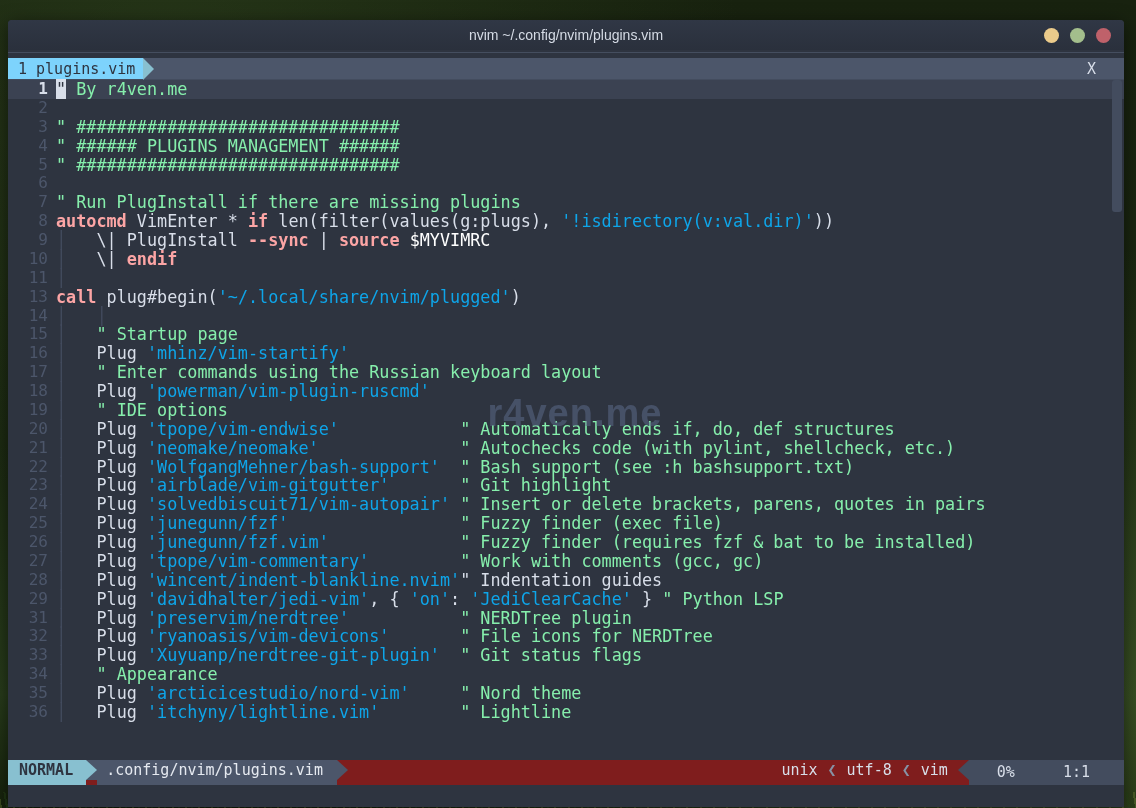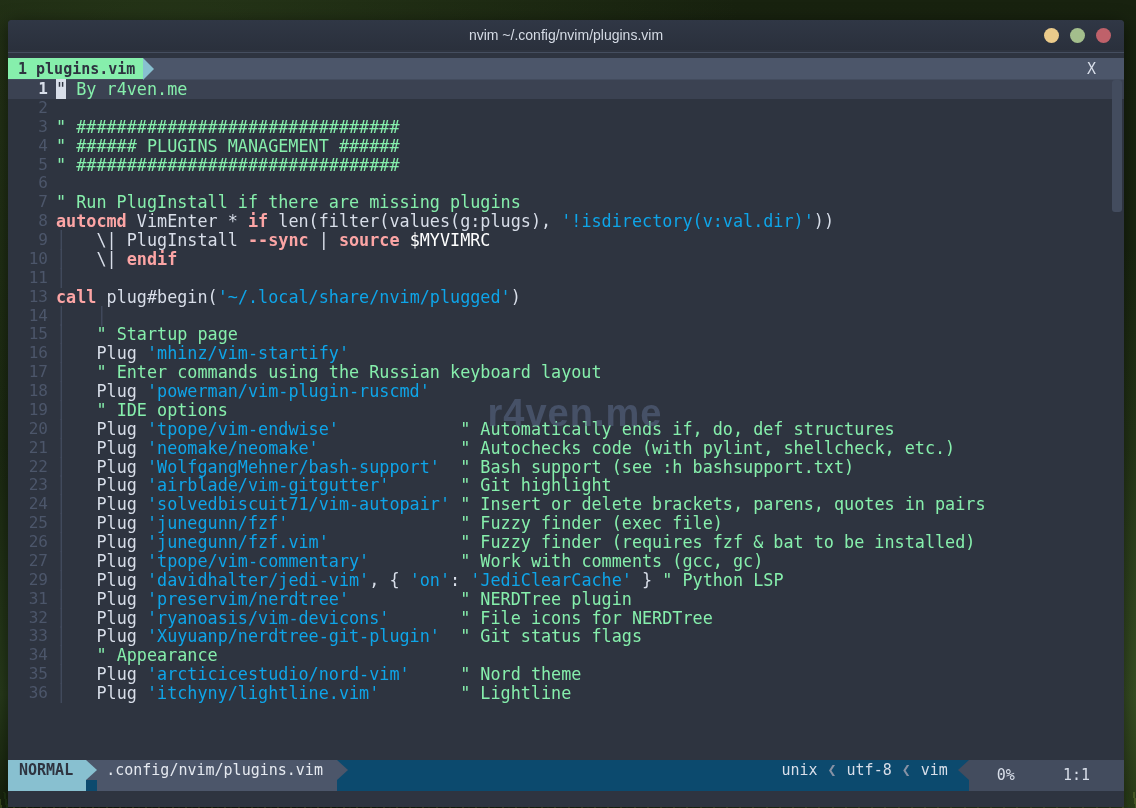--- a/index.html
+++ b/index.html
@@ -27,21 +27,21 @@
     font:14px "Liberation Sans", sans-serif; }
   .winbuttons { margin-left:auto; display:flex; gap:11px; padding-right:13px; z-index:1; }
   .wbtn { width:15px; height:15px; border-radius:50%; }
 
   .topline { height:1px; background:#454e5f; margin-top:2px; }
   .topgap { height:5px; }
 
   
   .tabline { height:22px; background:#4c566a; display:flex; align-items:stretch;
     border-bottom:1px solid #434c5e; }
-  .tab { background:#86efac; color:#2e3440; font-size:15px; font-weight:700;
+  .tab { background:#7dd3fc; color:#2e3440; font-size:15px; font-weight:400;
     line-height:22px; padding:0 8px 0 10px; }
   .tab-arrow { width:0; height:0; border-top:11px solid transparent; border-bottom:11px solid transparent;
     border-left:11px solid #88c0d0; }
   .tab-close { margin-left:auto; color:#d8dee9; font-size:15px; line-height:22px; padding-right:28px; }
 
   
   .editor { position:relative; font-size:16.8px; }
   .row { display:flex; height:18.89px; line-height:18.89px; white-space:pre; }
   .cursorline { background:#3b4252; }
   .gutter { flex:none; width:40px; text-align:right; color:#4c566a; font-size:16px; }
@@ -56,22 +56,22 @@
   .t-cur{ background:#d8dee9; color:#2e3440; }
 
   .watermark { position:absolute; left:462px; top:372px; width:210px; text-align:center;
     font:bold 38px "Liberation Sans", sans-serif; color:#5b6988; opacity:.55; letter-spacing:1px;
     pointer-events:none; }
 
   .scrollthumb { position:absolute; right:2px; top:60px; width:10px; height:132px;
     background:#434c5e; border-radius:3px; }
 
   
-  .statusline { position:absolute; left:0; right:0; top:740px; height:31px;
-    background:#0c4a6e; display:flex; align-items:stretch; font-size:15px; line-height:21px; }
+  .statusline { position:absolute; left:0; right:0; top:740px; height:25px;
+    background:#7f1d1d; display:flex; align-items:stretch; font-size:15px; line-height:21px; }
   .sl-mode { background:#88c0d0; color:#2e3440; font-weight:bold; padding:0 13px 0 11px; }
   .arr { width:0; height:0; border-top:10.5px solid transparent; border-bottom:10.5px solid transparent; }
   .arr-mode { border-left:11px solid #88c0d0; background:#4c566a; }
   .sl-file { background:#4c566a; color:#e5e9f0; padding:0 14px 0 9px; }
   .arr-file { border-left:11px solid #4c566a; }
   .sl-spacer { flex:1; }
   .sl-right { display:flex; align-items:stretch; color:#d8dee9; }
   .sl-sep { color:#8792a5; margin:0 10px; }
   .sl-ff, .sl-enc, .sl-ft { color:#d8dee9; }
   .sl-ft { margin-right:10px; }
@@ -122,20 +122,21 @@
       <div class="row"><span class="gutter">18</span><span class="code"><span class="t-g">│</span><span class="t-n">   Plug </span><span class="t-s">'powerman/vim-plugin-ruscmd'</span></span></div>
       <div class="row"><span class="gutter">19</span><span class="code"><span class="t-g">│</span><span class="t-n">   </span><span class="t-cm">" IDE options</span></span></div>
       <div class="row"><span class="gutter">20</span><span class="code"><span class="t-g">│</span><span class="t-n">   Plug </span><span class="t-s">'tpope/vim-endwise'</span><span class="t-n">            </span><span class="t-cm">" Automatically ends if, do, def structures</span></span></div>
       <div class="row"><span class="gutter">21</span><span class="code"><span class="t-g">│</span><span class="t-n">   Plug </span><span class="t-s">'neomake/neomake'</span><span class="t-n">              </span><span class="t-cm">" Autochecks code (with pylint, shellcheck, etc.)</span></span></div>
       <div class="row"><span class="gutter">22</span><span class="code"><span class="t-g">│</span><span class="t-n">   Plug </span><span class="t-s">'WolfgangMehner/bash-support'</span><span class="t-n">  </span><span class="t-cm">" Bash support (see :h bashsupport.txt)</span></span></div>
       <div class="row"><span class="gutter">23</span><span class="code"><span class="t-g">│</span><span class="t-n">   Plug </span><span class="t-s">'airblade/vim-gitgutter'</span><span class="t-n">       </span><span class="t-cm">" Git highlight</span></span></div>
       <div class="row"><span class="gutter">24</span><span class="code"><span class="t-g">│</span><span class="t-n">   Plug </span><span class="t-s">'solvedbiscuit71/vim-autopair'</span><span class="t-n"> </span><span class="t-cm">" Insert or delete brackets, parens, quotes in pairs</span></span></div>
       <div class="row"><span class="gutter">25</span><span class="code"><span class="t-g">│</span><span class="t-n">   Plug </span><span class="t-s">'junegunn/fzf'</span><span class="t-n">                 </span><span class="t-cm">" Fuzzy finder (exec file)</span></span></div>
       <div class="row"><span class="gutter">26</span><span class="code"><span class="t-g">│</span><span class="t-n">   Plug </span><span class="t-s">'junegunn/fzf.vim'</span><span class="t-n">             </span><span class="t-cm">" Fuzzy finder (requires fzf &amp; bat to be installed)</span></span></div>
       <div class="row"><span class="gutter">27</span><span class="code"><span class="t-g">│</span><span class="t-n">   Plug </span><span class="t-s">'tpope/vim-commentary'</span><span class="t-n">         </span><span class="t-cm">" Work with comments (gcc, gc)</span></span></div>
+      <div class="row"><span class="gutter">28</span><span class="code"><span class="t-g">│</span><span class="t-n">   Plug </span><span class="t-s">'wincent/indent-blankline.nvim'</span><span class="t-n">" Indentation guides</span></span></div>
       <div class="row"><span class="gutter">29</span><span class="code"><span class="t-g">│</span><span class="t-n">   Plug </span><span class="t-s">'davidhalter/jedi-vim'</span><span class="t-n">, { </span><span class="t-s">'on'</span><span class="t-n">: </span><span class="t-s">'JediClearCache'</span><span class="t-n"> } </span><span class="t-cm">" Python LSP</span></span></div>
       <div class="row"><span class="gutter">31</span><span class="code"><span class="t-g">│</span><span class="t-n">   Plug </span><span class="t-s">'preservim/nerdtree'</span><span class="t-n">           </span><span class="t-cm">" NERDTree plugin</span></span></div>
       <div class="row"><span class="gutter">32</span><span class="code"><span class="t-g">│</span><span class="t-n">   Plug </span><span class="t-s">'ryanoasis/vim-devicons'</span><span class="t-n">       </span><span class="t-cm">" File icons for NERDTree</span></span></div>
       <div class="row"><span class="gutter">33</span><span class="code"><span class="t-g">│</span><span class="t-n">   Plug </span><span class="t-s">'Xuyuanp/nerdtree-git-plugin'</span><span class="t-n">  </span><span class="t-cm">" Git status flags</span></span></div>
       <div class="row"><span class="gutter">34</span><span class="code"><span class="t-g">│</span><span class="t-n">   </span><span class="t-cm">" Appearance</span></span></div>
       <div class="row"><span class="gutter">35</span><span class="code"><span class="t-g">│</span><span class="t-n">   Plug </span><span class="t-s">'arcticicestudio/nord-vim'</span><span class="t-n">     </span><span class="t-cm">" Nord theme</span></span></div>
       <div class="row"><span class="gutter">36</span><span class="code"><span class="t-g">│</span><span class="t-n">   Plug </span><span class="t-s">'itchyny/lightline.vim'</span><span class="t-n">        </span><span class="t-cm">" Lightline</span></span></div>
     </div>
 
   <div class="watermark">r4ven.me</div>

